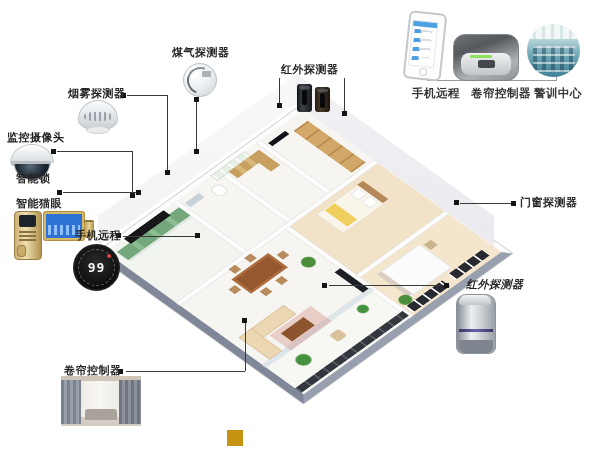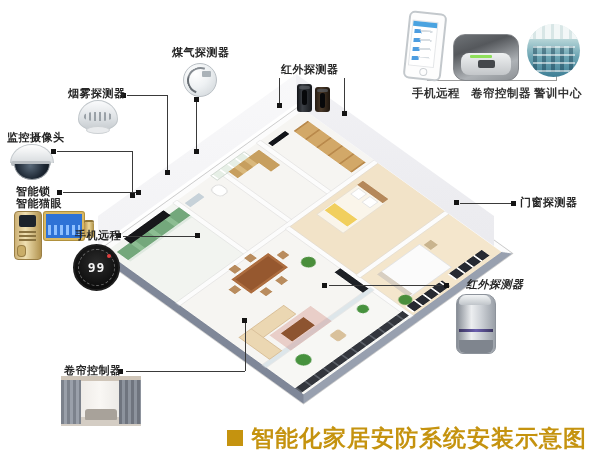--- a/index.html
+++ b/index.html
@@ -258,26 +258,25 @@
   <div class="dev acenter" style="left:527px;top:24px;"></div>
 
   <div class="brk" style="left:427px;top:80px;width:130px;height:1px;"></div>
   <div class="brk" style="left:427px;top:74px;width:1px;height:7px;"></div>
   <div class="brk" style="left:491px;top:74px;width:1px;height:7px;"></div>
   <div class="brk" style="left:556px;top:74px;width:1px;height:7px;"></div>
 
   <div class="lb" style="left:172px;top:46px;">煤气探测器</div>
   <div class="lb" style="left:68px;top:87px;">烟雾探测器</div>
   <div class="lb" style="left:7px;top:131px;">监控摄像头</div>
-  <div class="lb" style="left:16px;top:185px;">智能锁</div>
+  <div class="lb" style="left:16px;top:172px;">智能锁</div>
   <div class="lb" style="left:16px;top:197px;">智能猫眼</div>
   <div class="lb" style="left:75px;top:229px;">手机远程</div>
   <div class="lb" style="left:64px;top:364px;">卷帘控制器</div>
   <div class="lb" style="left:281px;top:63px;">红外探测器</div>
   <div class="lb" style="left:520px;top:196px;">门窗探测器</div>
   <div class="lb" style="left:466px;top:278px;font-style:italic;">红外探测器</div>
   <div class="tlb" style="left:412px;top:86px;">手机远程</div>
   <div class="tlb" style="left:471px;top:86px;">卷帘控制器</div>
   <div class="tlb" style="left:534px;top:86px;">警训中心</div>
 
   <div class="ttl-sq"></div>
-  <div class="ttl">智能化家居安防系统安装示意图</div>
 </div>
 
 </body></html>

